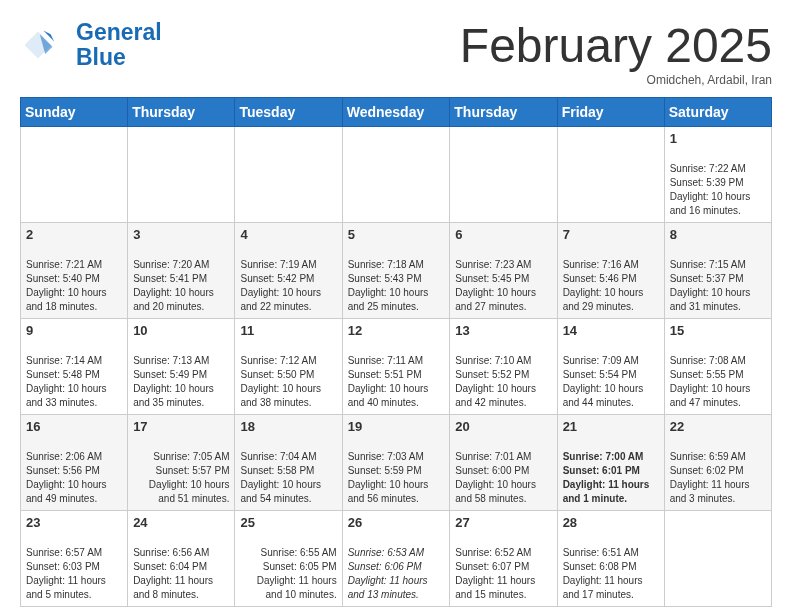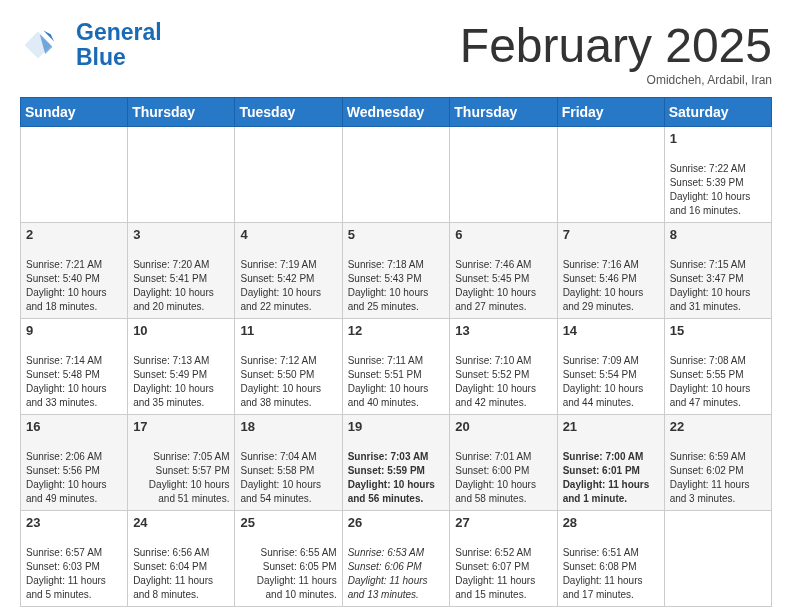--- a/index.html
+++ b/index.html
@@ -162,36 +162,36 @@
         </td>
         <td>
           <span class="day-num">5</span>
           <div class="day-info" style="white-space: pre-line;">Sunrise: 7:18 AM
 Sunset: 5:43 PM
 Daylight: 10 hours
 and 25 minutes.</div>
         </td>
         <td>
           <span class="day-num">6</span>
-          <div class="day-info" style="white-space: pre-line;">Sunrise: 7:46 AM
+          <div class="day-info" style="white-space: pre-line;">Sunrise: 7:23 AM
 Sunset: 5:45 PM
 Daylight: 10 hours
 and 27 minutes.</div>
         </td>
         <td>
           <span class="day-num">7</span>
           <div class="day-info" style="white-space: pre-line;">Sunrise: 7:16 AM
 Sunset: 5:46 PM
 Daylight: 10 hours
 and 29 minutes.</div>
         </td>
         <td>
           <span class="day-num">8</span>
           <div class="day-info" style="white-space: pre-line;">Sunrise: 7:15 AM
-Sunset: 3:47 PM
+Sunset: 5:37 PM
 Daylight: 10 hours
 and 31 minutes.</div>
         </td>
       </tr>
       <tr>
         <td>
           <span class="day-num">9</span>
           <div class="day-info" style="white-space: pre-line;">Sunrise: 7:14 AM
 Sunset: 5:48 PM
 Daylight: 10 hours
@@ -257,21 +257,21 @@
         </td>
         <td>
           <span class="day-num">18</span>
           <div class="day-info" style="white-space: pre-line;">Sunrise: 7:04 AM
 Sunset: 5:58 PM
 Daylight: 10 hours
 and 54 minutes.</div>
         </td>
         <td>
           <span class="day-num">19</span>
-          <div class="day-info" style="white-space: pre-line; font-weight: bold;">Sunrise: 7:03 AM
+          <div class="day-info" style="white-space: pre-line;">Sunrise: 7:03 AM
 Sunset: 5:59 PM
 Daylight: 10 hours
 and 56 minutes.</div>
         </td>
         <td>
           <span class="day-num">20</span>
           <div class="day-info" style="white-space: pre-line;">Sunrise: 7:01 AM
 Sunset: 6:00 PM
 Daylight: 10 hours
 and 58 minutes.</div>

